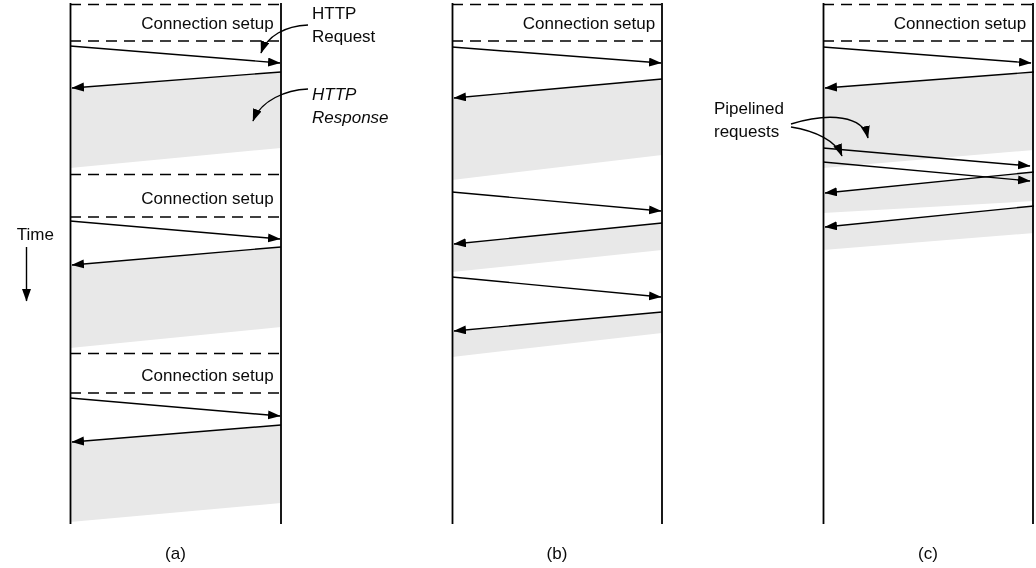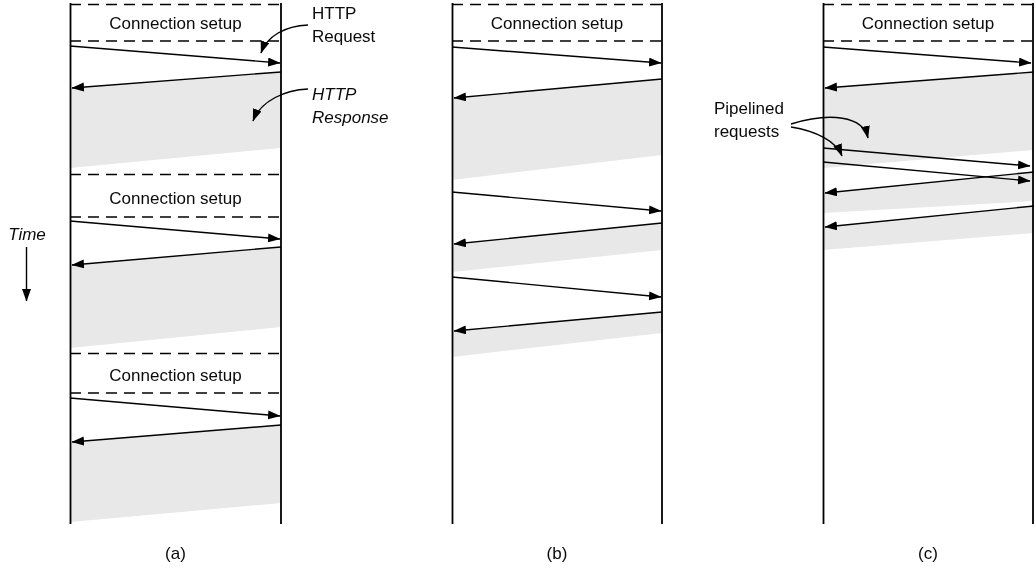--- a/index.html
+++ b/index.html
@@ -12,22 +12,22 @@
     overflow:hidden;
   }
   .stage svg{position:absolute;left:0;top:0;}
   .lbl{
     position:absolute;
     font-size:17px;
     line-height:23px;
     color:#0a0a0a;
     white-space:normal;
   }
-  .ctr{text-align:center;font-style:italic;}
-  .setup-lbl{width:211px;text-align:center;white-space:nowrap;}
+  .ctr{text-align:right;}
+  .setup-lbl{width:211px;text-align:center;white-space:nowrap;padding-left:32px;}
   .caption{width:211px;text-align:center;}
 </style>
 </head>
 <body>
 
 <div class="stage">
 
   <svg width="1036" height="568" viewBox="0 0 1036 568">
     <defs>
       <marker id="ah" markerUnits="userSpaceOnUse" markerWidth="14" markerHeight="10" refX="12" refY="4.5" orient="auto">

